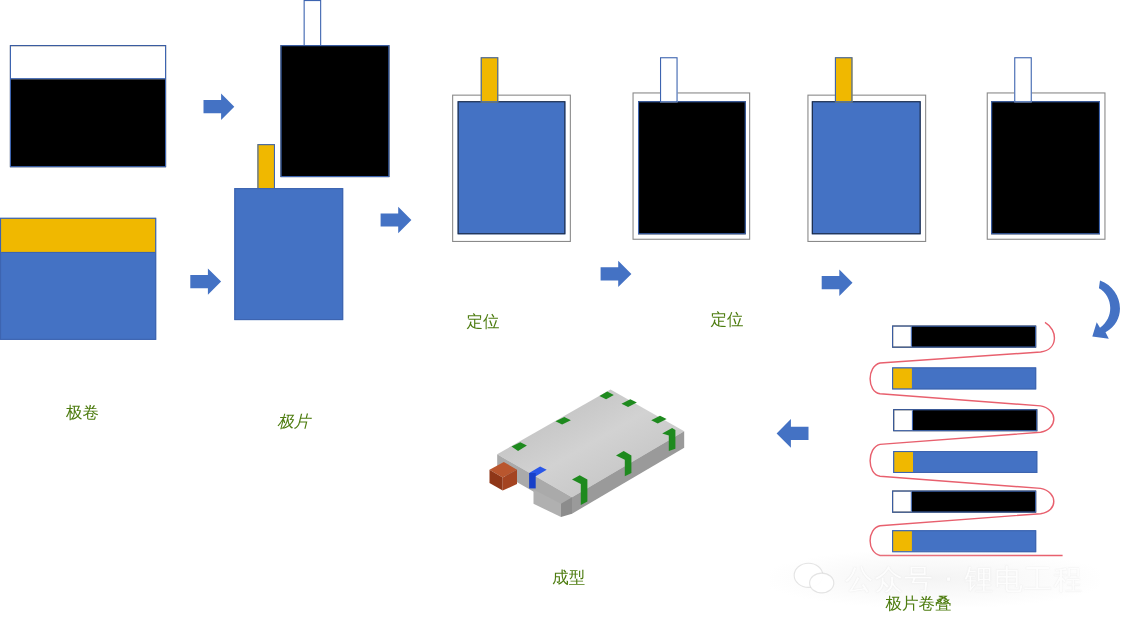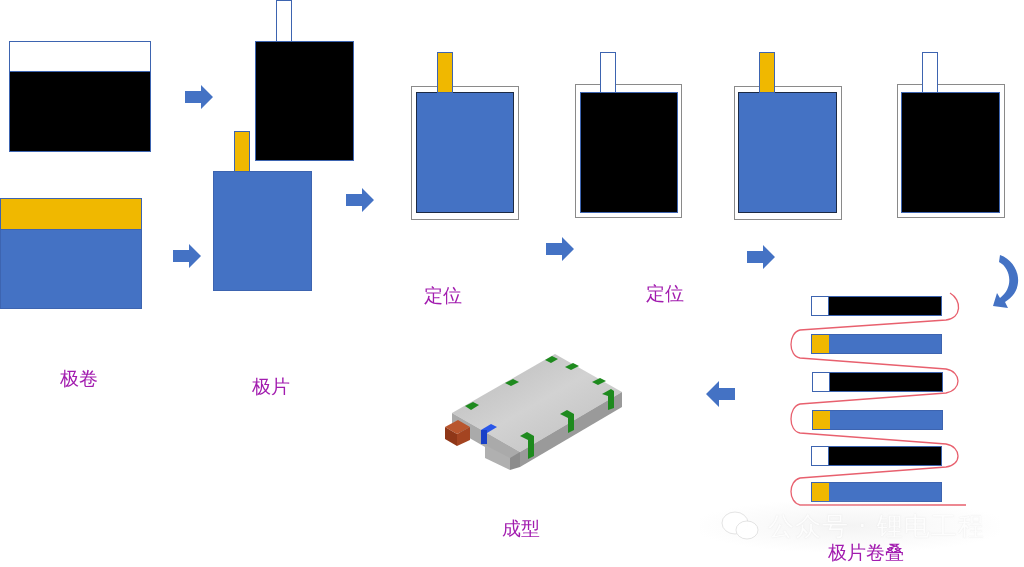--- a/index.html
+++ b/index.html
@@ -1,20 +1,20 @@
 <!DOCTYPE html>
 <html><head>
   <meta charset="utf-8">
   <style>
     html, body { margin: 0; padding: 0; background: #ffffff; }
     body { width: 1024px; height: 567px; position: relative; overflow: hidden;
            font-family: "DejaVu Sans", "Liberation Sans", sans-serif; }
     .abs { position: absolute; }
     .box { position: absolute; box-sizing: border-box; }
-    .label { position: absolute; font-size: 19px; color: #a21caf; white-space: nowrap; }
+    .label { position: absolute; font-size: 15px; color: #4d7c0f; white-space: nowrap; }
     svg.layer { position: absolute; left: 0; top: 0; }
     .watermark { position: absolute; left: 700px; top: 500px; width: 300px; height: 52px;
                  background: radial-gradient(ellipse at center, rgba(235,235,235,0.55) 0%, rgba(255,255,255,0) 75%);
                  color: rgba(255,255,255,0.92); font-size: 26px; display: flex; align-items: center;
                  gap: 8px; padding-left: 20px; box-sizing: border-box; }
     .wm-text { text-shadow: 0 0 1px rgba(200,200,200,0.5); letter-spacing: 1px; }
   </style>
 </head>
 <body>
 
@@ -24,21 +24,21 @@
 <div class="box" style="left:0px;top:198px;width:142px;height:111px;border:1.5px solid #3d64b0;background:#4472c4;">
   <div class="box" style="left:0;top:0;width:100%;height:31px;background:#f0b800;border-bottom:1.5px solid #3d64b0;"></div>
 </div>
 <div class="label" style="left:60px;top:366px;">极卷</div>
 
 <div class="box" style="left:276px;top:0px;width:16px;height:42px;border:1.5px solid #3d64b0;background:#fff;"></div>
 <div class="box" style="left:255px;top:41px;width:99px;height:120px;border:1.5px solid #3d64b0;background:#000;"></div>
 
 <div class="box" style="left:234px;top:131px;width:16px;height:41px;border:1.5px solid #3d64b0;background:#f0b800;"></div>
 <div class="box" style="left:213px;top:171px;width:99px;height:120px;border:1.5px solid #3d64b0;background:#4472c4;"></div>
-<div class="label" style="left:252px;top:374px;">极片</div>
+<div class="label" style="left:252px;top:374px;font-style:italic;">极片</div>
 
 <div class="box" style="left:411px;top:86px;width:108px;height:134px;border:1.5px solid #8a8a8a;background:#fff;"></div>
 <div class="box" style="left:416px;top:92px;width:98px;height:121px;border:1.5px solid #1c2a44;background:#4472c4;"></div>
 <div class="box" style="left:437px;top:52px;width:16px;height:41px;border:1.5px solid #3d64b0;background:#f0b800;"></div>
 <div class="label" style="left:424px;top:283px;">定位</div>
 
 <div class="box" style="left:575px;top:84px;width:107px;height:134px;border:1.5px solid #8a8a8a;background:#fff;"></div>
 <div class="box" style="left:580px;top:92px;width:98px;height:121px;border:1.5px solid #3d64b0;background:#000;"></div>
 <div class="box" style="left:600px;top:52px;width:16px;height:41px;border:1.5px solid #3d64b0;background:#fff;"></div>
 <div class="label" style="left:646px;top:281px;">定位</div>
@@ -95,21 +95,21 @@
 </div>
 
 <div class="watermark">
   <svg width="40" height="34">
     <ellipse cx="15" cy="14" rx="13" ry="11" fill="rgba(255,255,255,0.95)" stroke="rgba(210,210,210,0.6)"></ellipse>
     <ellipse cx="27" cy="21" rx="11" ry="9" fill="rgba(255,255,255,0.95)" stroke="rgba(210,210,210,0.6)"></ellipse>
   </svg>
   <span class="wm-text">公众号 · 锂电工程</span>
 </div>
 
-<div class="label" style="left:828px;top:540px;">极片卷叠</div>
+<div class="label" style="left:805px;top:540px;">极片卷叠</div>
 
 <svg class="layer" width="1024" height="567">
   <defs>
     <linearGradient id="topg" x1="0" y1="0" x2="1" y2="1">
       <stop offset="0" stop-color="#b8b8b8"></stop>
       <stop offset="0.5" stop-color="#d2d2d2"></stop>
       <stop offset="1" stop-color="#bdbdbd"></stop>
     </linearGradient>
   </defs>
 

